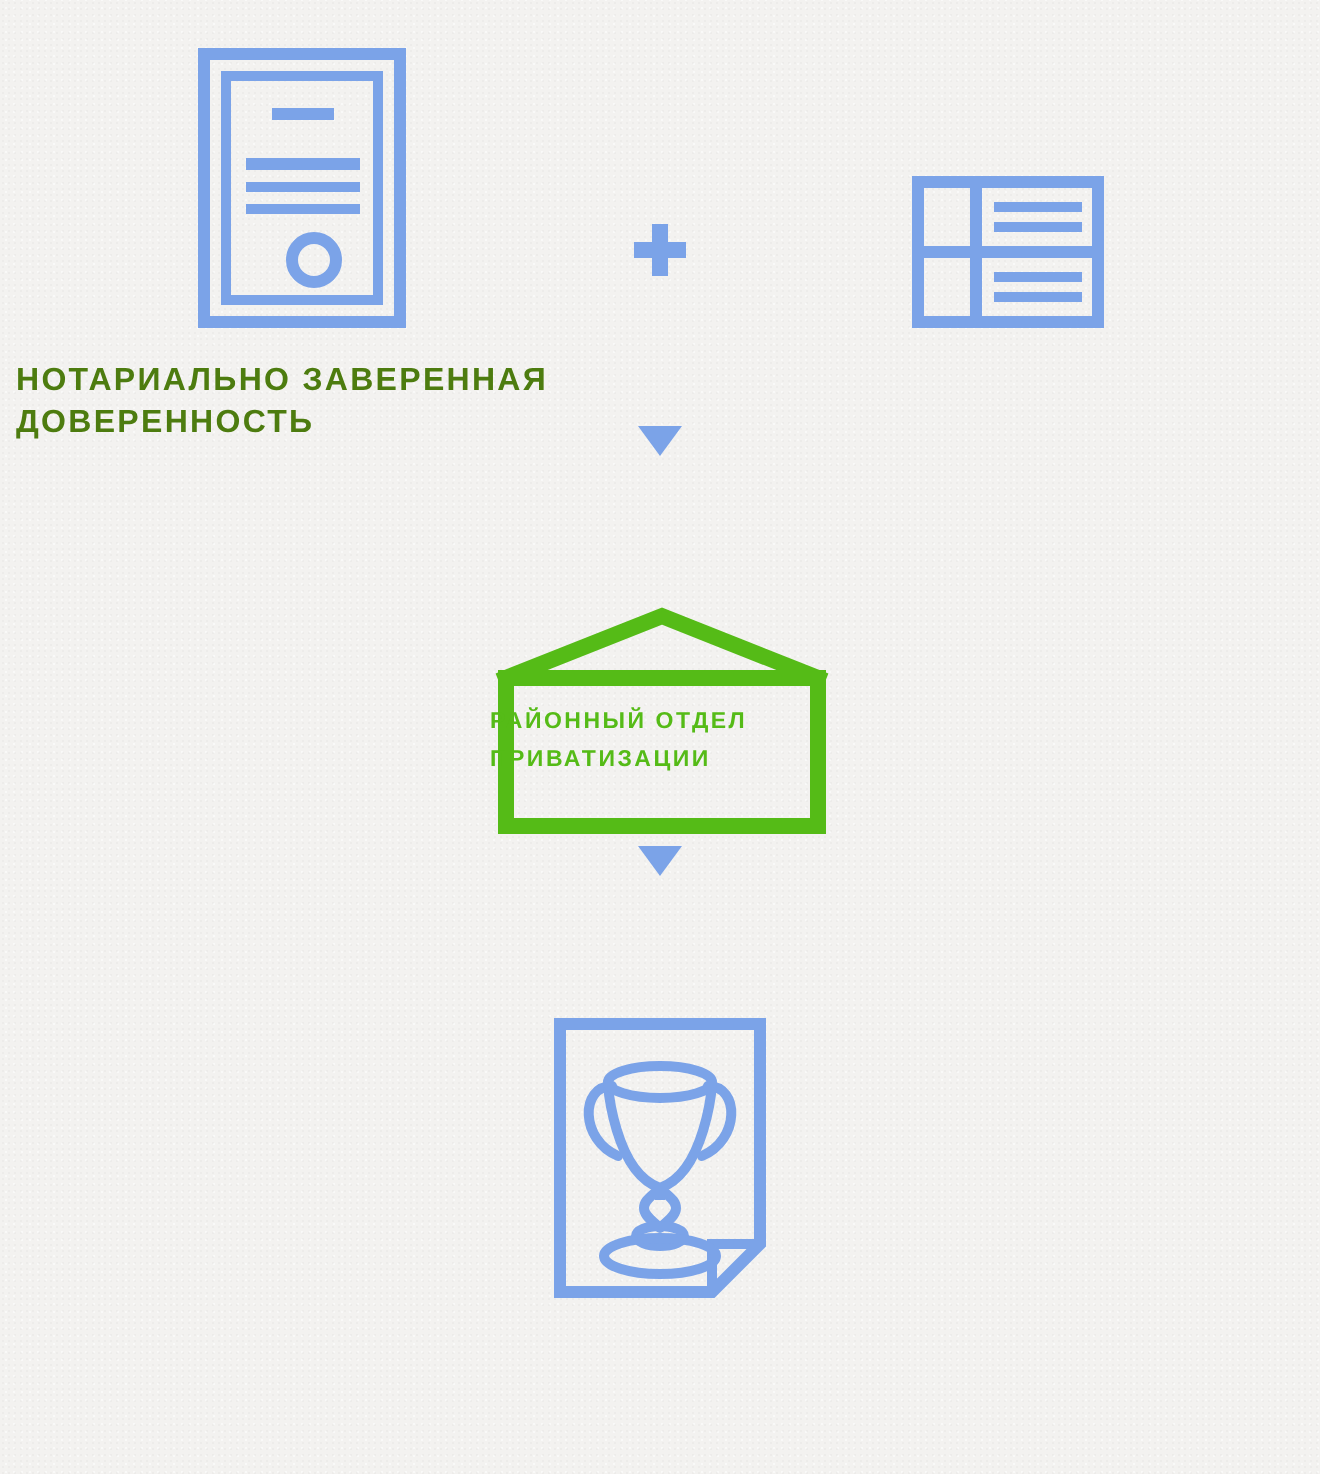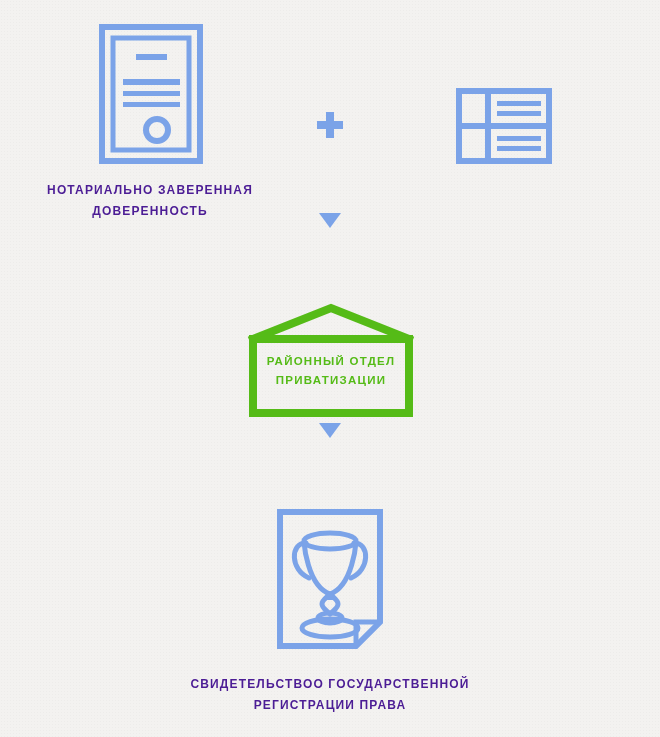--- a/index.html
+++ b/index.html
@@ -29,23 +29,22 @@
     width: 660px;
     height: 737px;
   }
 
   
   .node { position: absolute; }
 
   
   .caption {
     position: absolute;
-    text-align: center;
-    color: #4c1d95;
-    font-size: 12px;
+    color: #4d7c0f;
+    font-size: 16px;
     font-weight: bold;
     letter-spacing: 1.15px;
     line-height: 21px;
     text-transform: uppercase;
     white-space: pre-line;
     user-select: none;
   }
 
   
   .cap-doc      { left: 8px;   top: 180px; width: 284px; }
@@ -87,21 +86,20 @@
   .arrow-2 { left: 319px; top: 438px; }
 
   
   .house { left: 245px; top: 300px; width: 172px; height: 118px; }
   .house svg { display: block; }
   .house-label {
     position: absolute;
     left: 0;
     top: 52px;
     width: 172px;
-    text-align: center;
     color: #55bb17;
     font-size: 11.5px;
     font-weight: bold;
     letter-spacing: 1.25px;
     line-height: 19px;
     text-transform: uppercase;
     white-space: pre-line;
     user-select: none;
   }
 
@@ -198,16 +196,14 @@
       <ellipse cx="54" cy="33" rx="26" ry="8" fill="none" stroke="#7ba3e8" stroke-width="5"></ellipse>
 
       <path d="M54,86 L54,92 M46,96 C46,92 50,90 54,86 C58,90 62,92 62,96
                C62,100 58,102 54,106 C50,102 46,100 46,96 Z" fill="none" stroke="#7ba3e8" stroke-width="5" stroke-linejoin="round"></path>
 
       <ellipse cx="54" cy="110" rx="12" ry="5" fill="none" stroke="#7ba3e8" stroke-width="5"></ellipse>
 
       <ellipse cx="54" cy="120" rx="28" ry="9" fill="none" stroke="#7ba3e8" stroke-width="5"></ellipse>
     </svg>
   </div>
-  <div class="caption cap-cert">Свидетельствоо государственной
-регистрации права</div>
 
 </div>
 
 </body></html>

